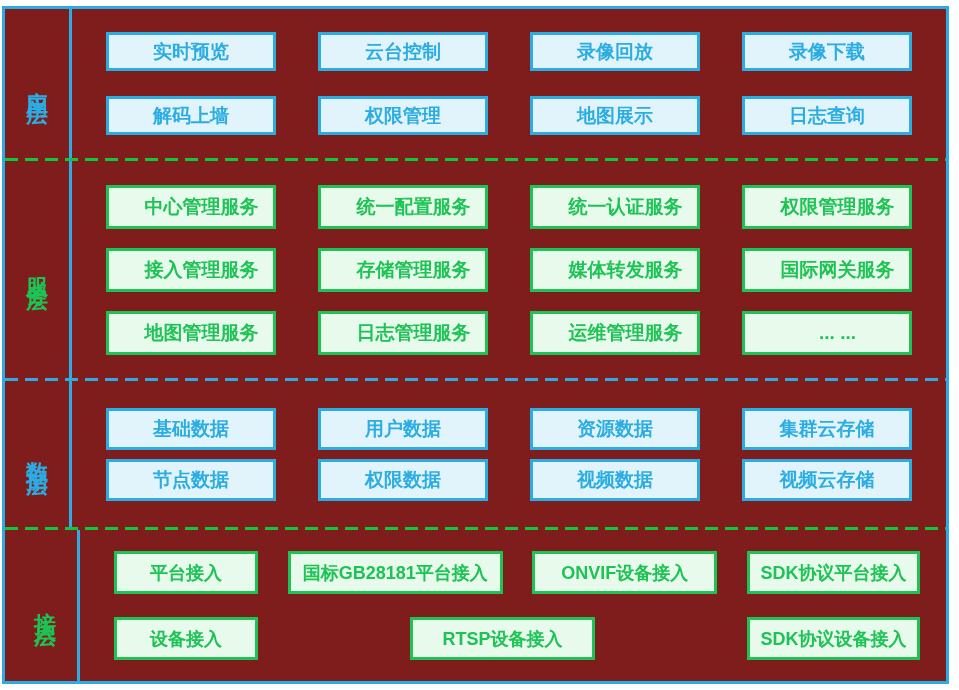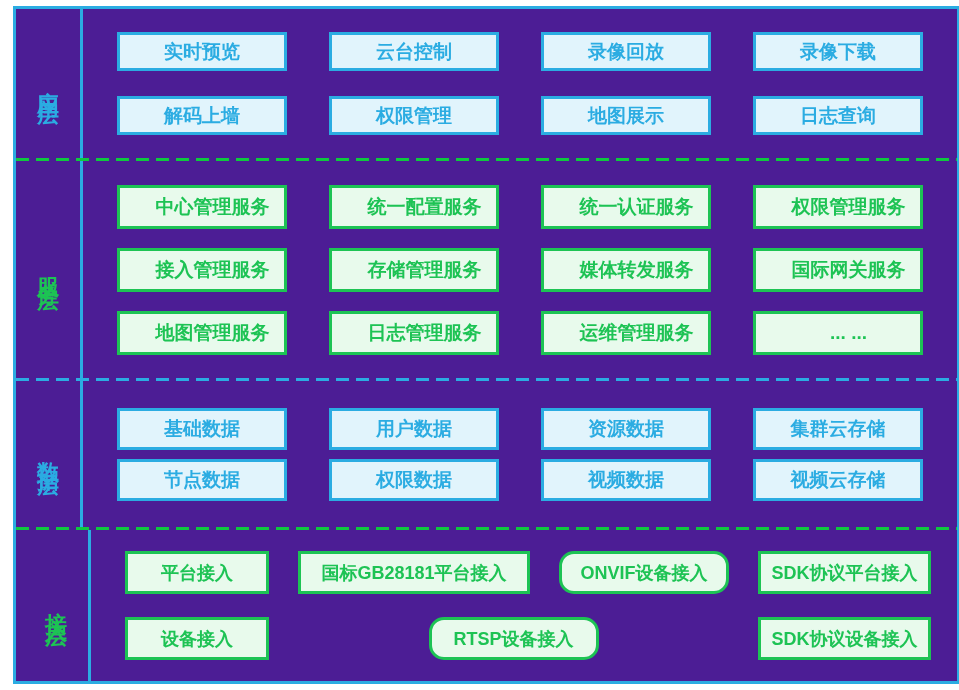--- a/index.html
+++ b/index.html
@@ -6,27 +6,27 @@
     margin: 0;
     padding: 0;
     background: #ffffff;
     width: 959px;
     height: 690px;
     overflow: hidden;
     font-family: "Liberation Sans", "DejaVu Sans", sans-serif;
   }
   .frame {
     position: absolute;
-    left: 13px;
+    left: 2px;
     top: 6px;
     width: 941px;
     height: 672px;
     border: 3px solid var(--blue);
     box-sizing: content-box;
-    background: #4c1d95;
+    background: #7f1d1d;
   }
   .layer {
     display: flex;
     flex-direction: row;
     width: 100%;
   }
   .layer-app     { height: 149px; }
   .layer-service { height: 217px; }
   .layer-data    { height: 146px; }
   .layer-access  { height: 151px; padding-left: 8px; }
@@ -99,22 +99,22 @@
     background: var(--blue_fill);
   }
   .layer-green .box {
     border-color: var(--green);
     color: var(--green);
     background: var(--green_fill);
   }
 
   
   .w-a { width: 144px; }
-  .w-b { width: 232px; }
-  .w-c { width: 170px; border-radius: 15px; }
+  .w-b { width: 215px; }
+  .w-c { width: 185px; }
   .w-d { width: 173px; }
 </style>
 </head>
 <body>
 
 <div class="frame">
 
   <section class="layer layer-app layer-blue">
     <div class="label-col">
       <span class="label-text">应用层</span>

